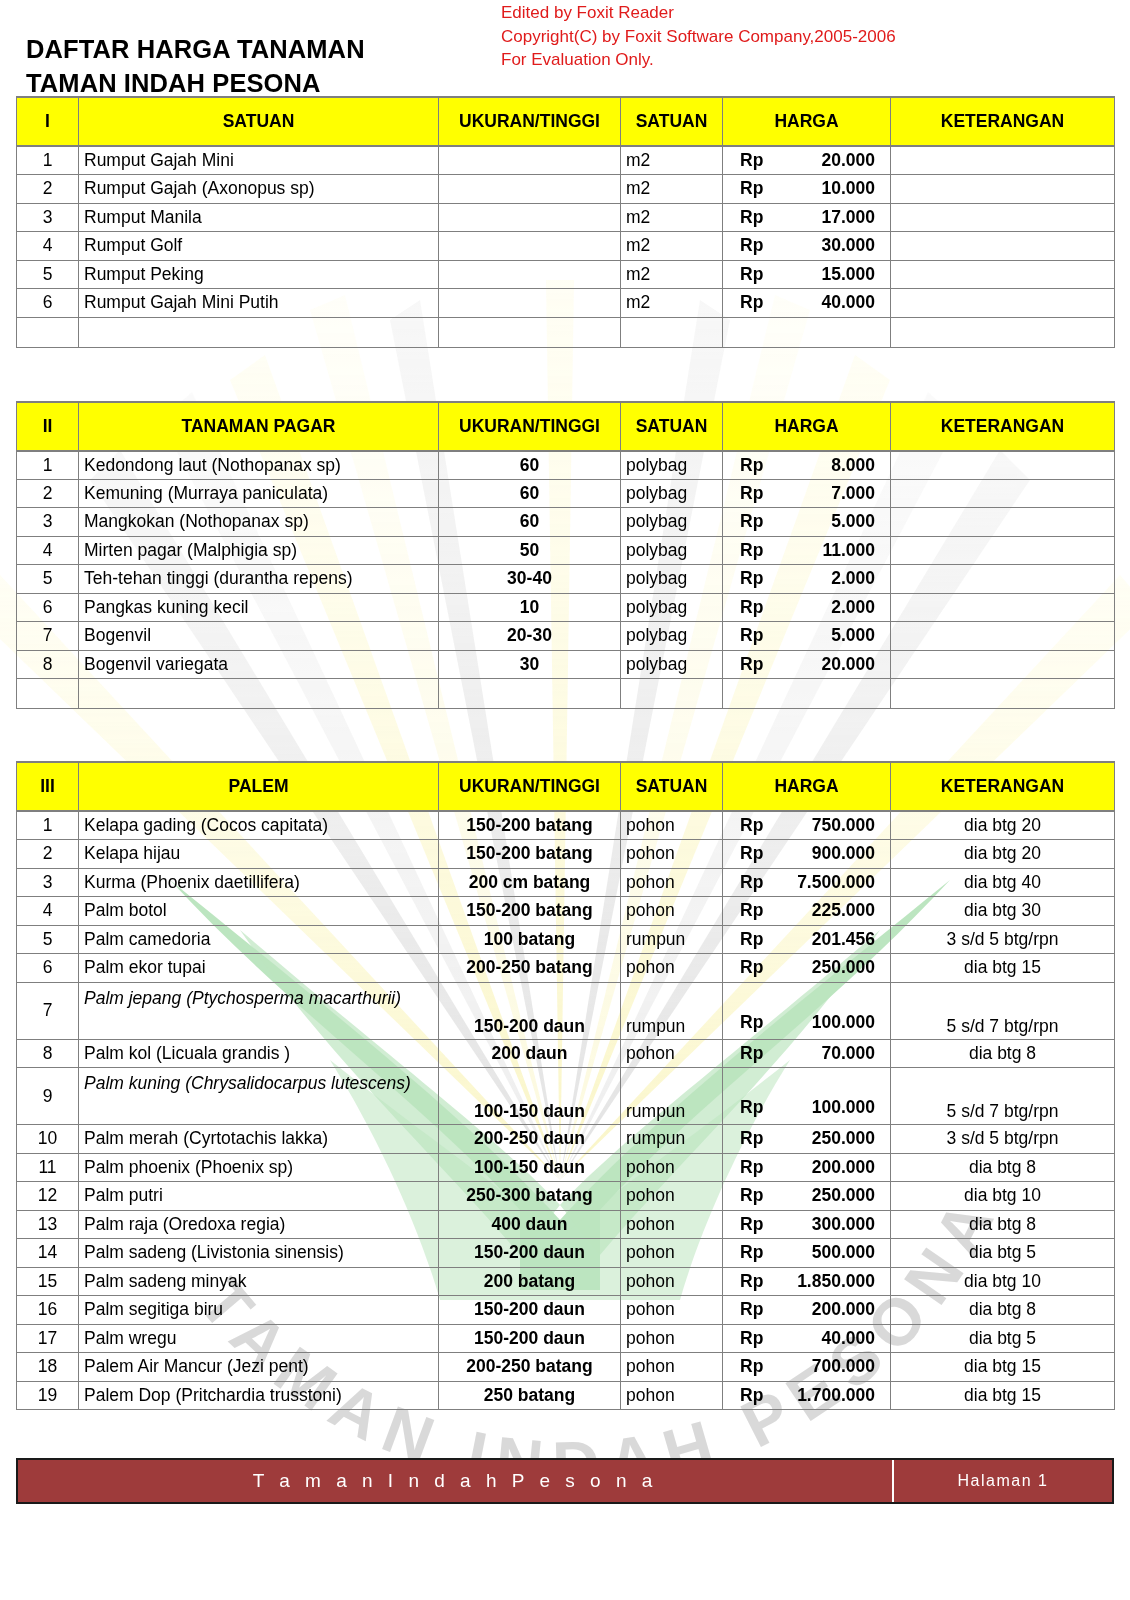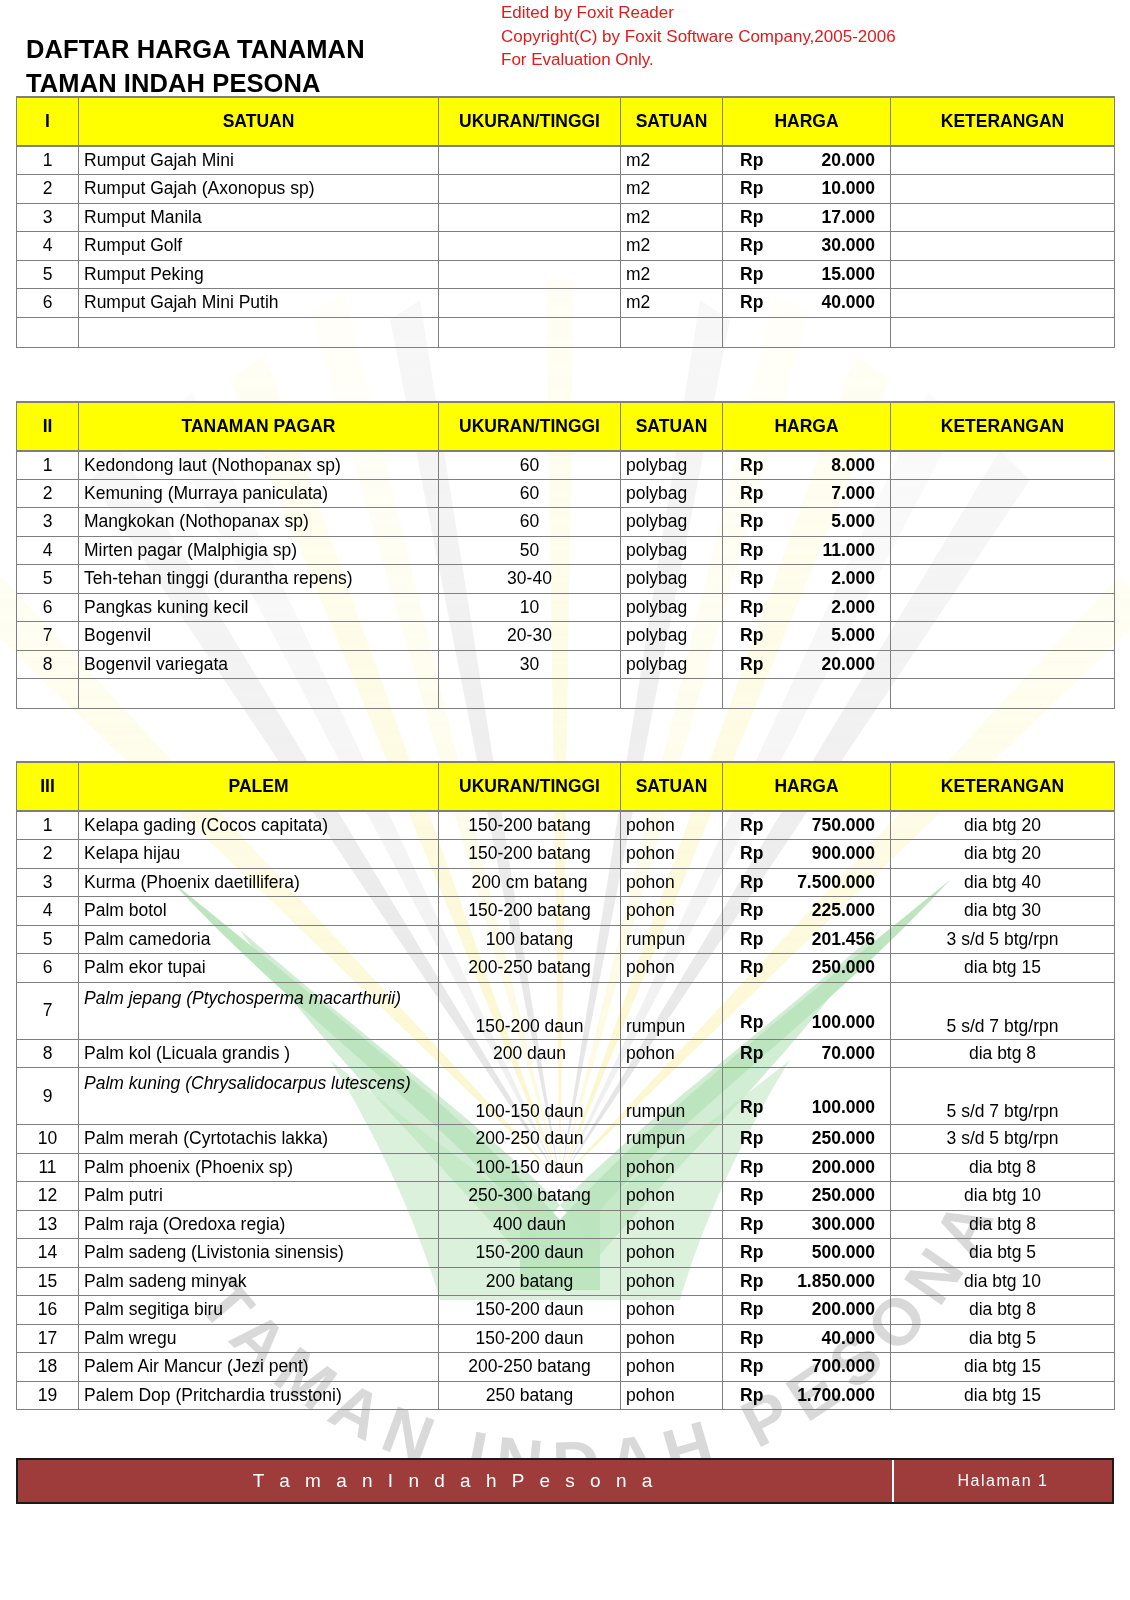--- a/index.html
+++ b/index.html
@@ -86,21 +86,21 @@
   
   col.c-no   { width: 62px; }
   col.c-name { width: 360px; }
   col.c-size { width: 182px; }
   col.c-unit { width: 102px; }
   col.c-price{ width: 168px; }
   col.c-note { width: 224px; }
 
   td.c-no    { text-align: center; }
   td.c-name  { text-align: left; padding-left: 8px; }
-  td.c-size  { text-align: center; }
+  td.c-size  { text-align: center; font-weight: bold; }
   td.c-unit  { text-align: left; }
   td.c-note  { text-align: center; }
 
   td.c-price {
     padding: 0;
     position: relative;
   }
   .price-wrap {
     display: flex;
     justify-content: space-between;

